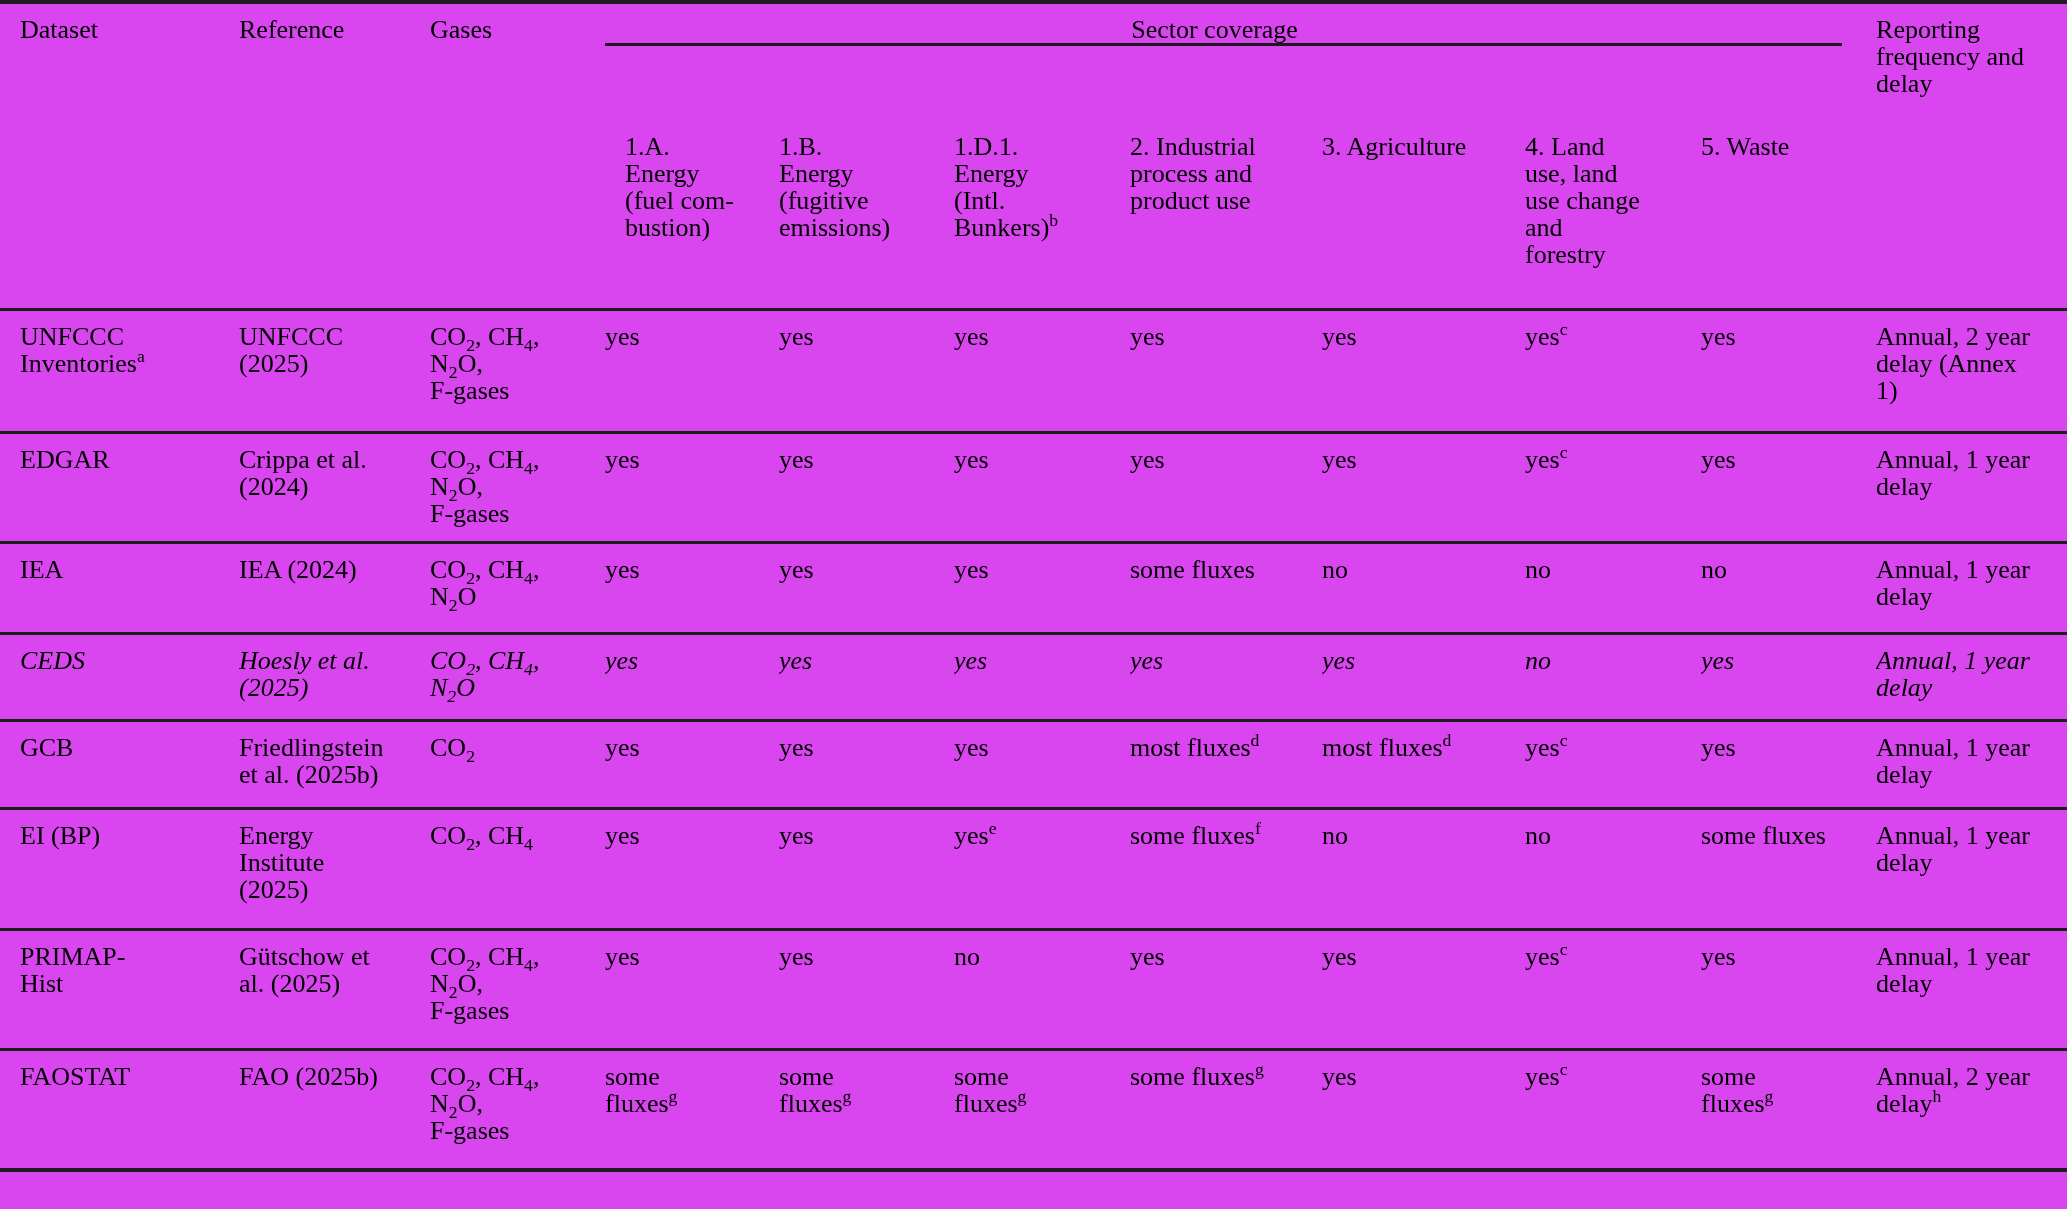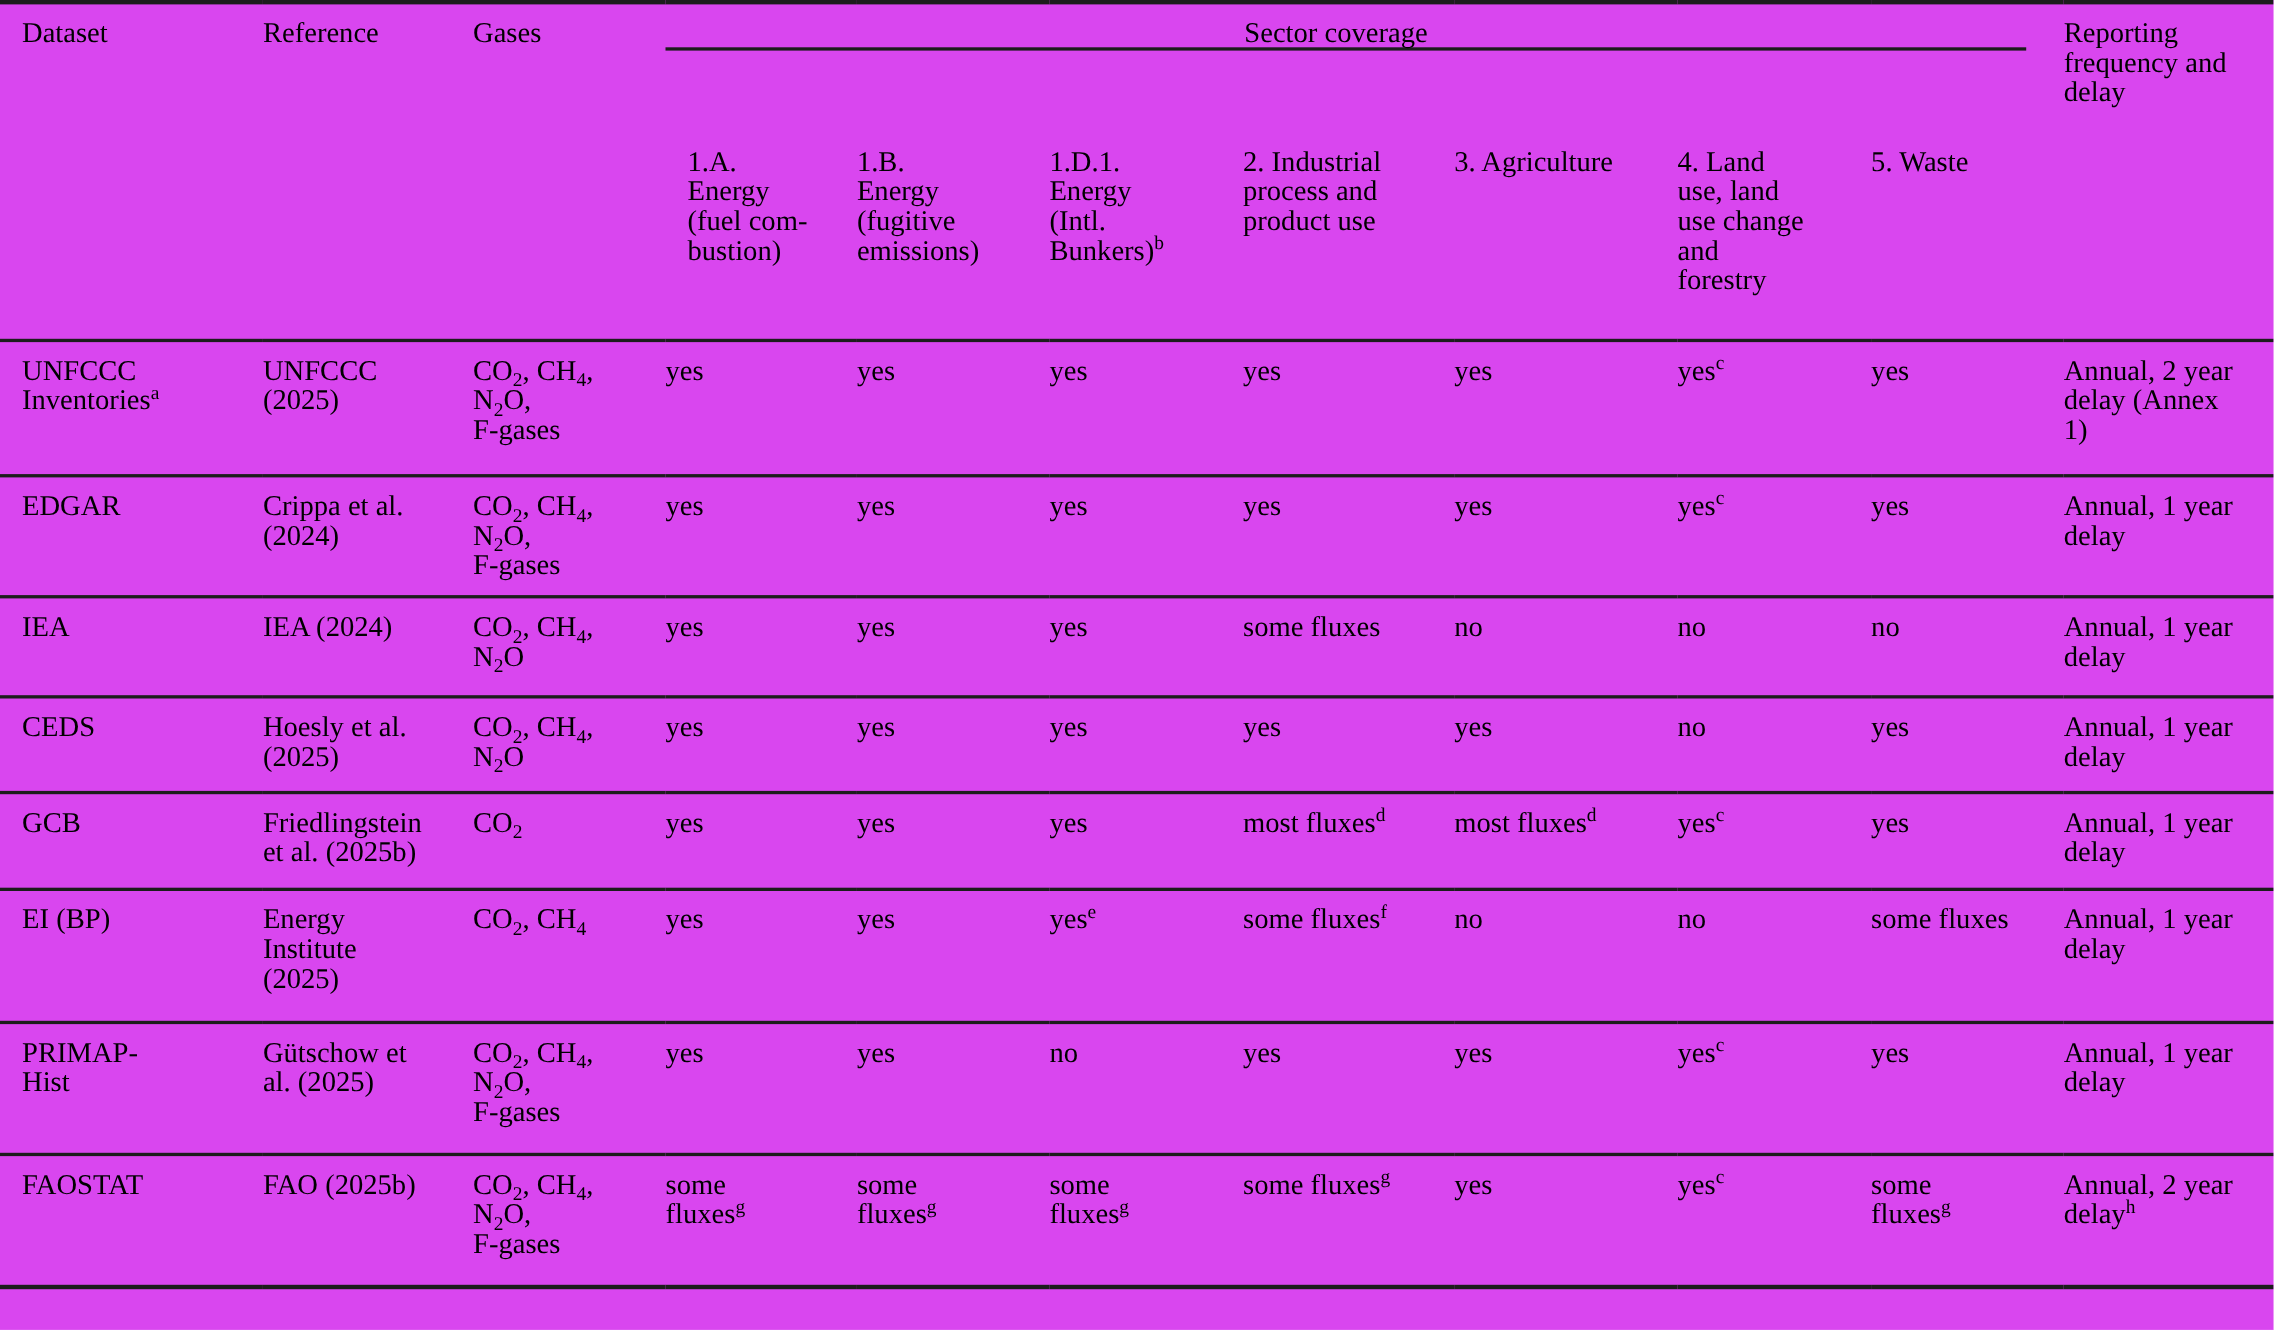--- a/index.html
+++ b/index.html
@@ -38,21 +38,21 @@
     height: 100%;
     box-sizing: border-box;
     border-bottom: 3px solid #1c1c1c;
     text-align: center;
     margin: 0 20px 0 -18px;
   }
   tbody tr { border-top: 3px solid #1c1c1c; }
   tbody tr:nth-child(1) { height: 123px; font-family: Liberation Serif, serif; }
   tbody tr:nth-child(2) { height: 110px; }
   tbody tr:nth-child(3) { height: 91px; }
-  tbody tr:nth-child(4) { height: 87px; }
+  tbody tr:nth-child(4) { height: 87px; font-style: italic; }
   tbody tr:nth-child(5) { height: 88px; }
   tbody tr:nth-child(6) { height: 121px; margin-left: 12px; }
   tbody tr:nth-child(7) { height: 120px; }
   tbody tr:nth-child(8) { height: 121px; }
   sup { font-size: 68%; line-height: 0; vertical-align: super; }
   sub { font-size: 68%; line-height: 0; vertical-align: sub; }
 </style>
 </head>
 <body>
 

